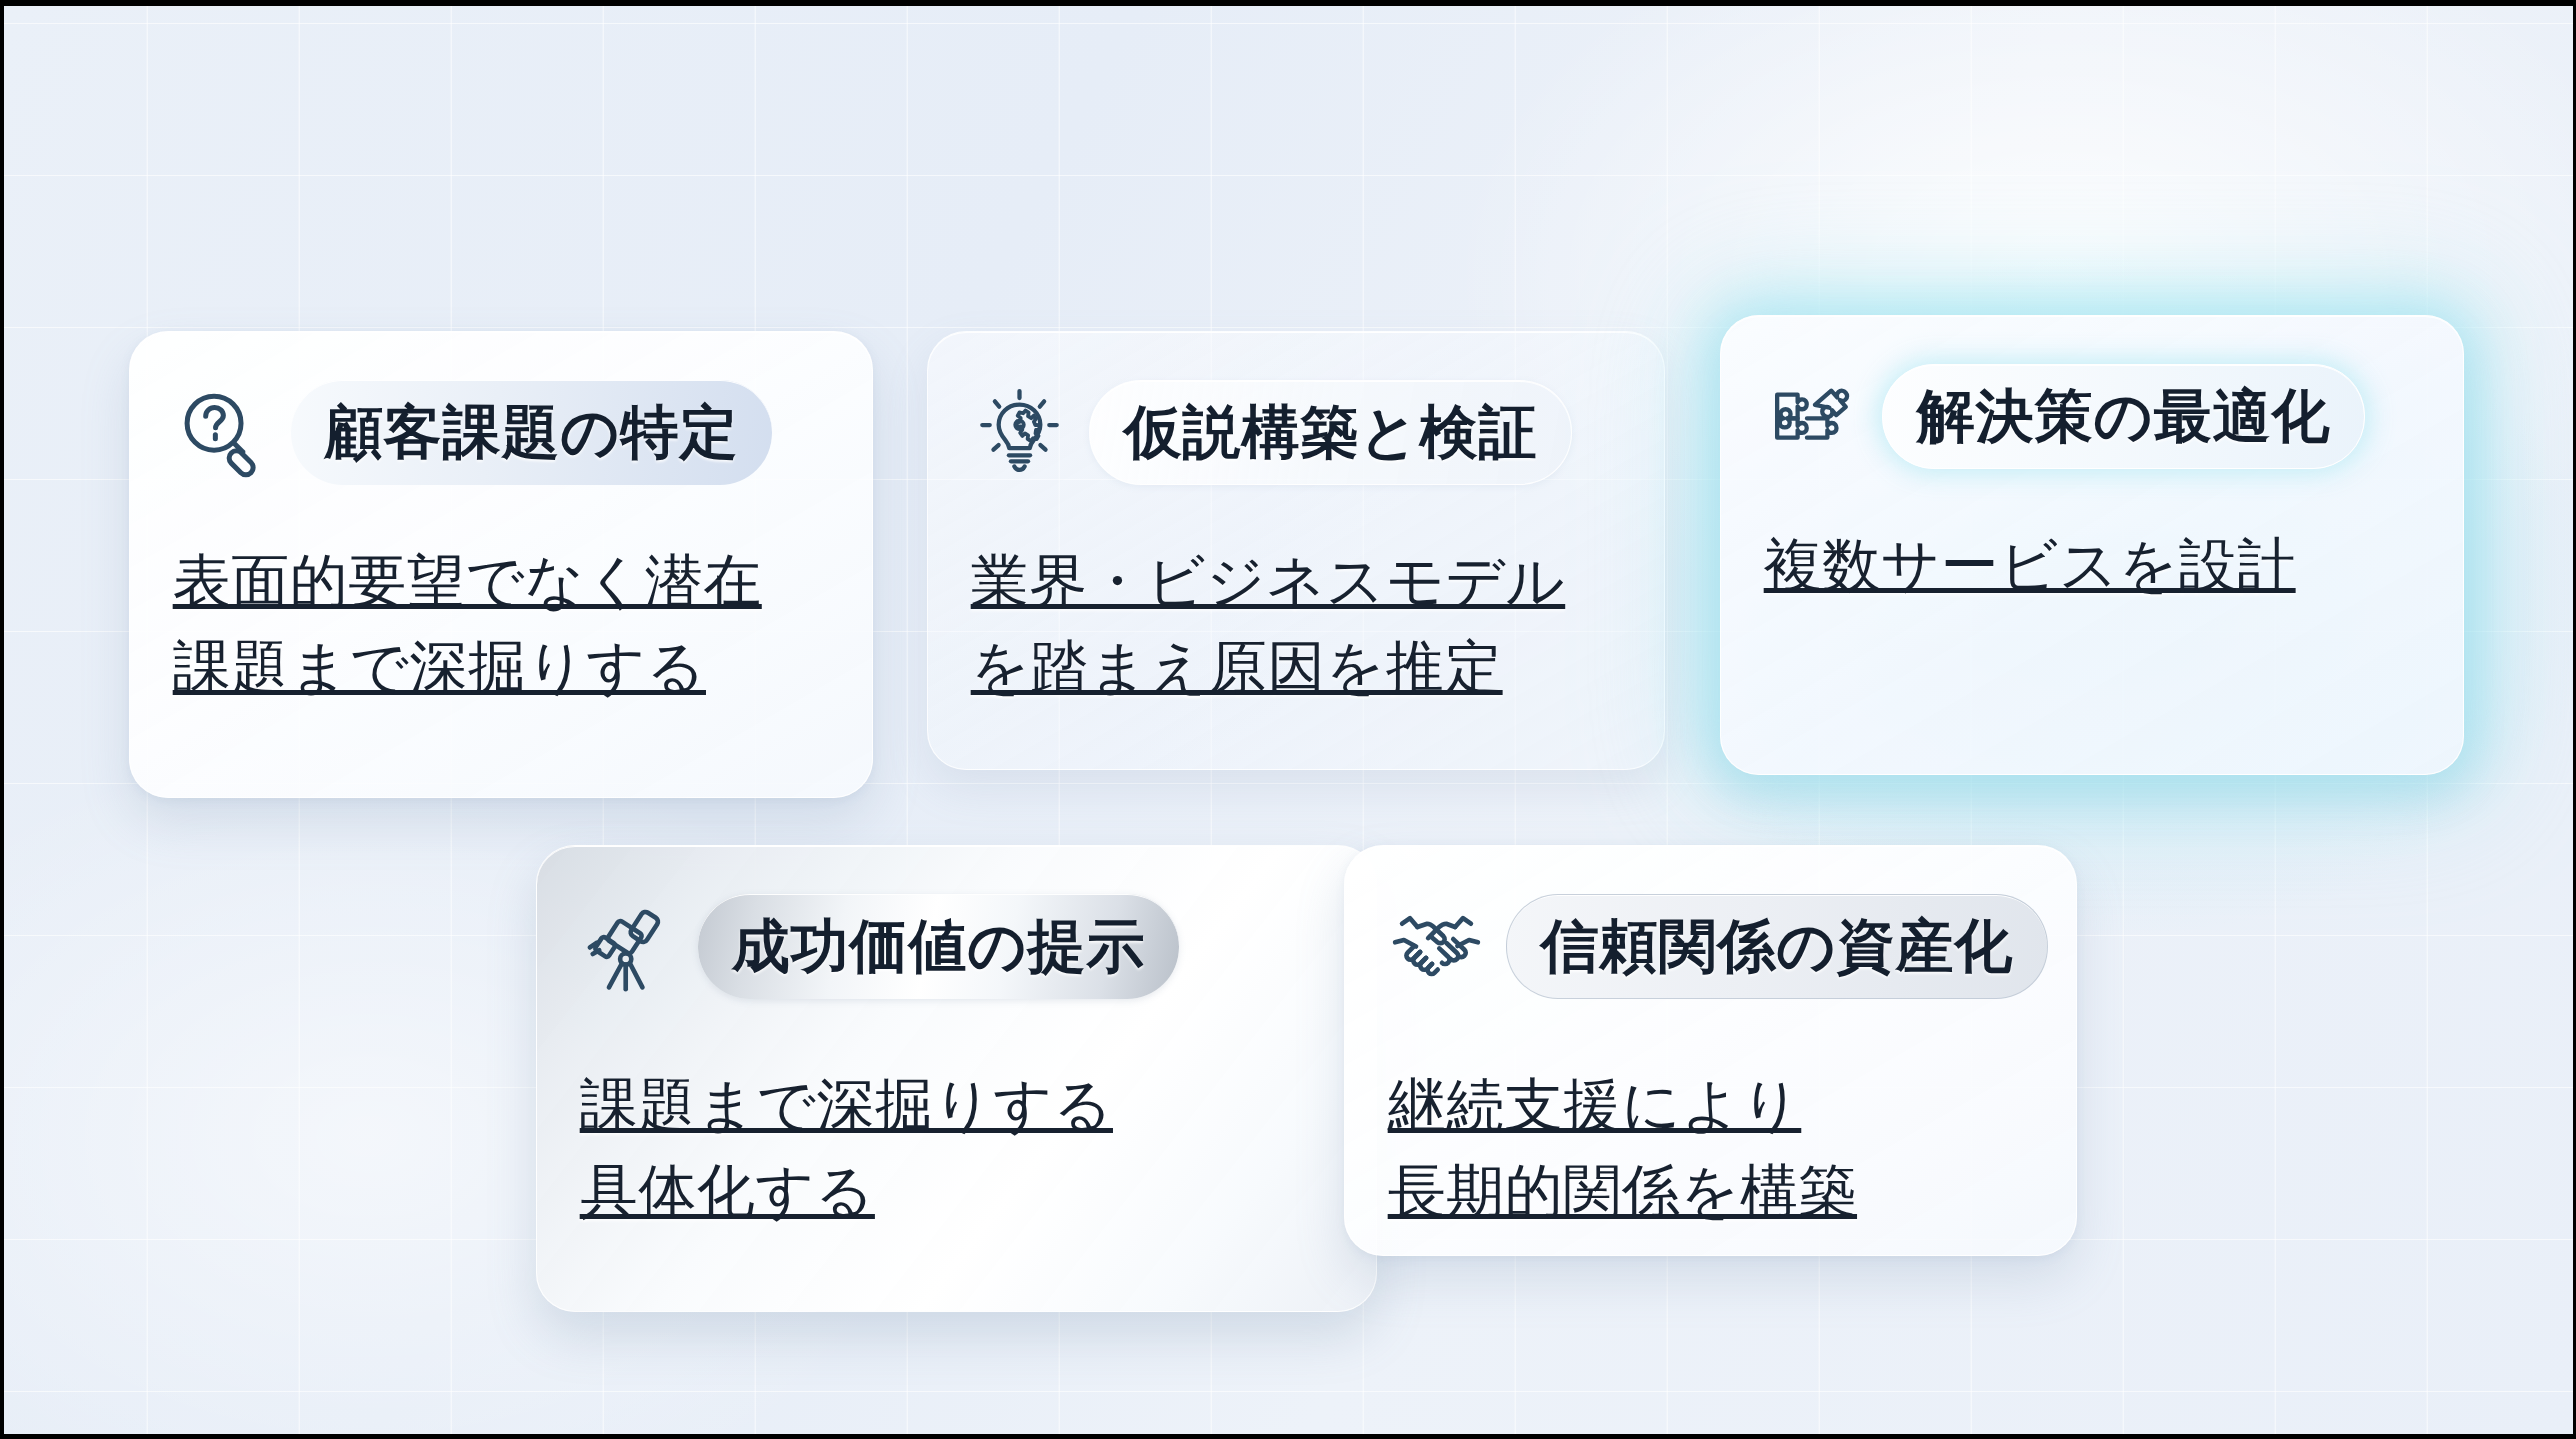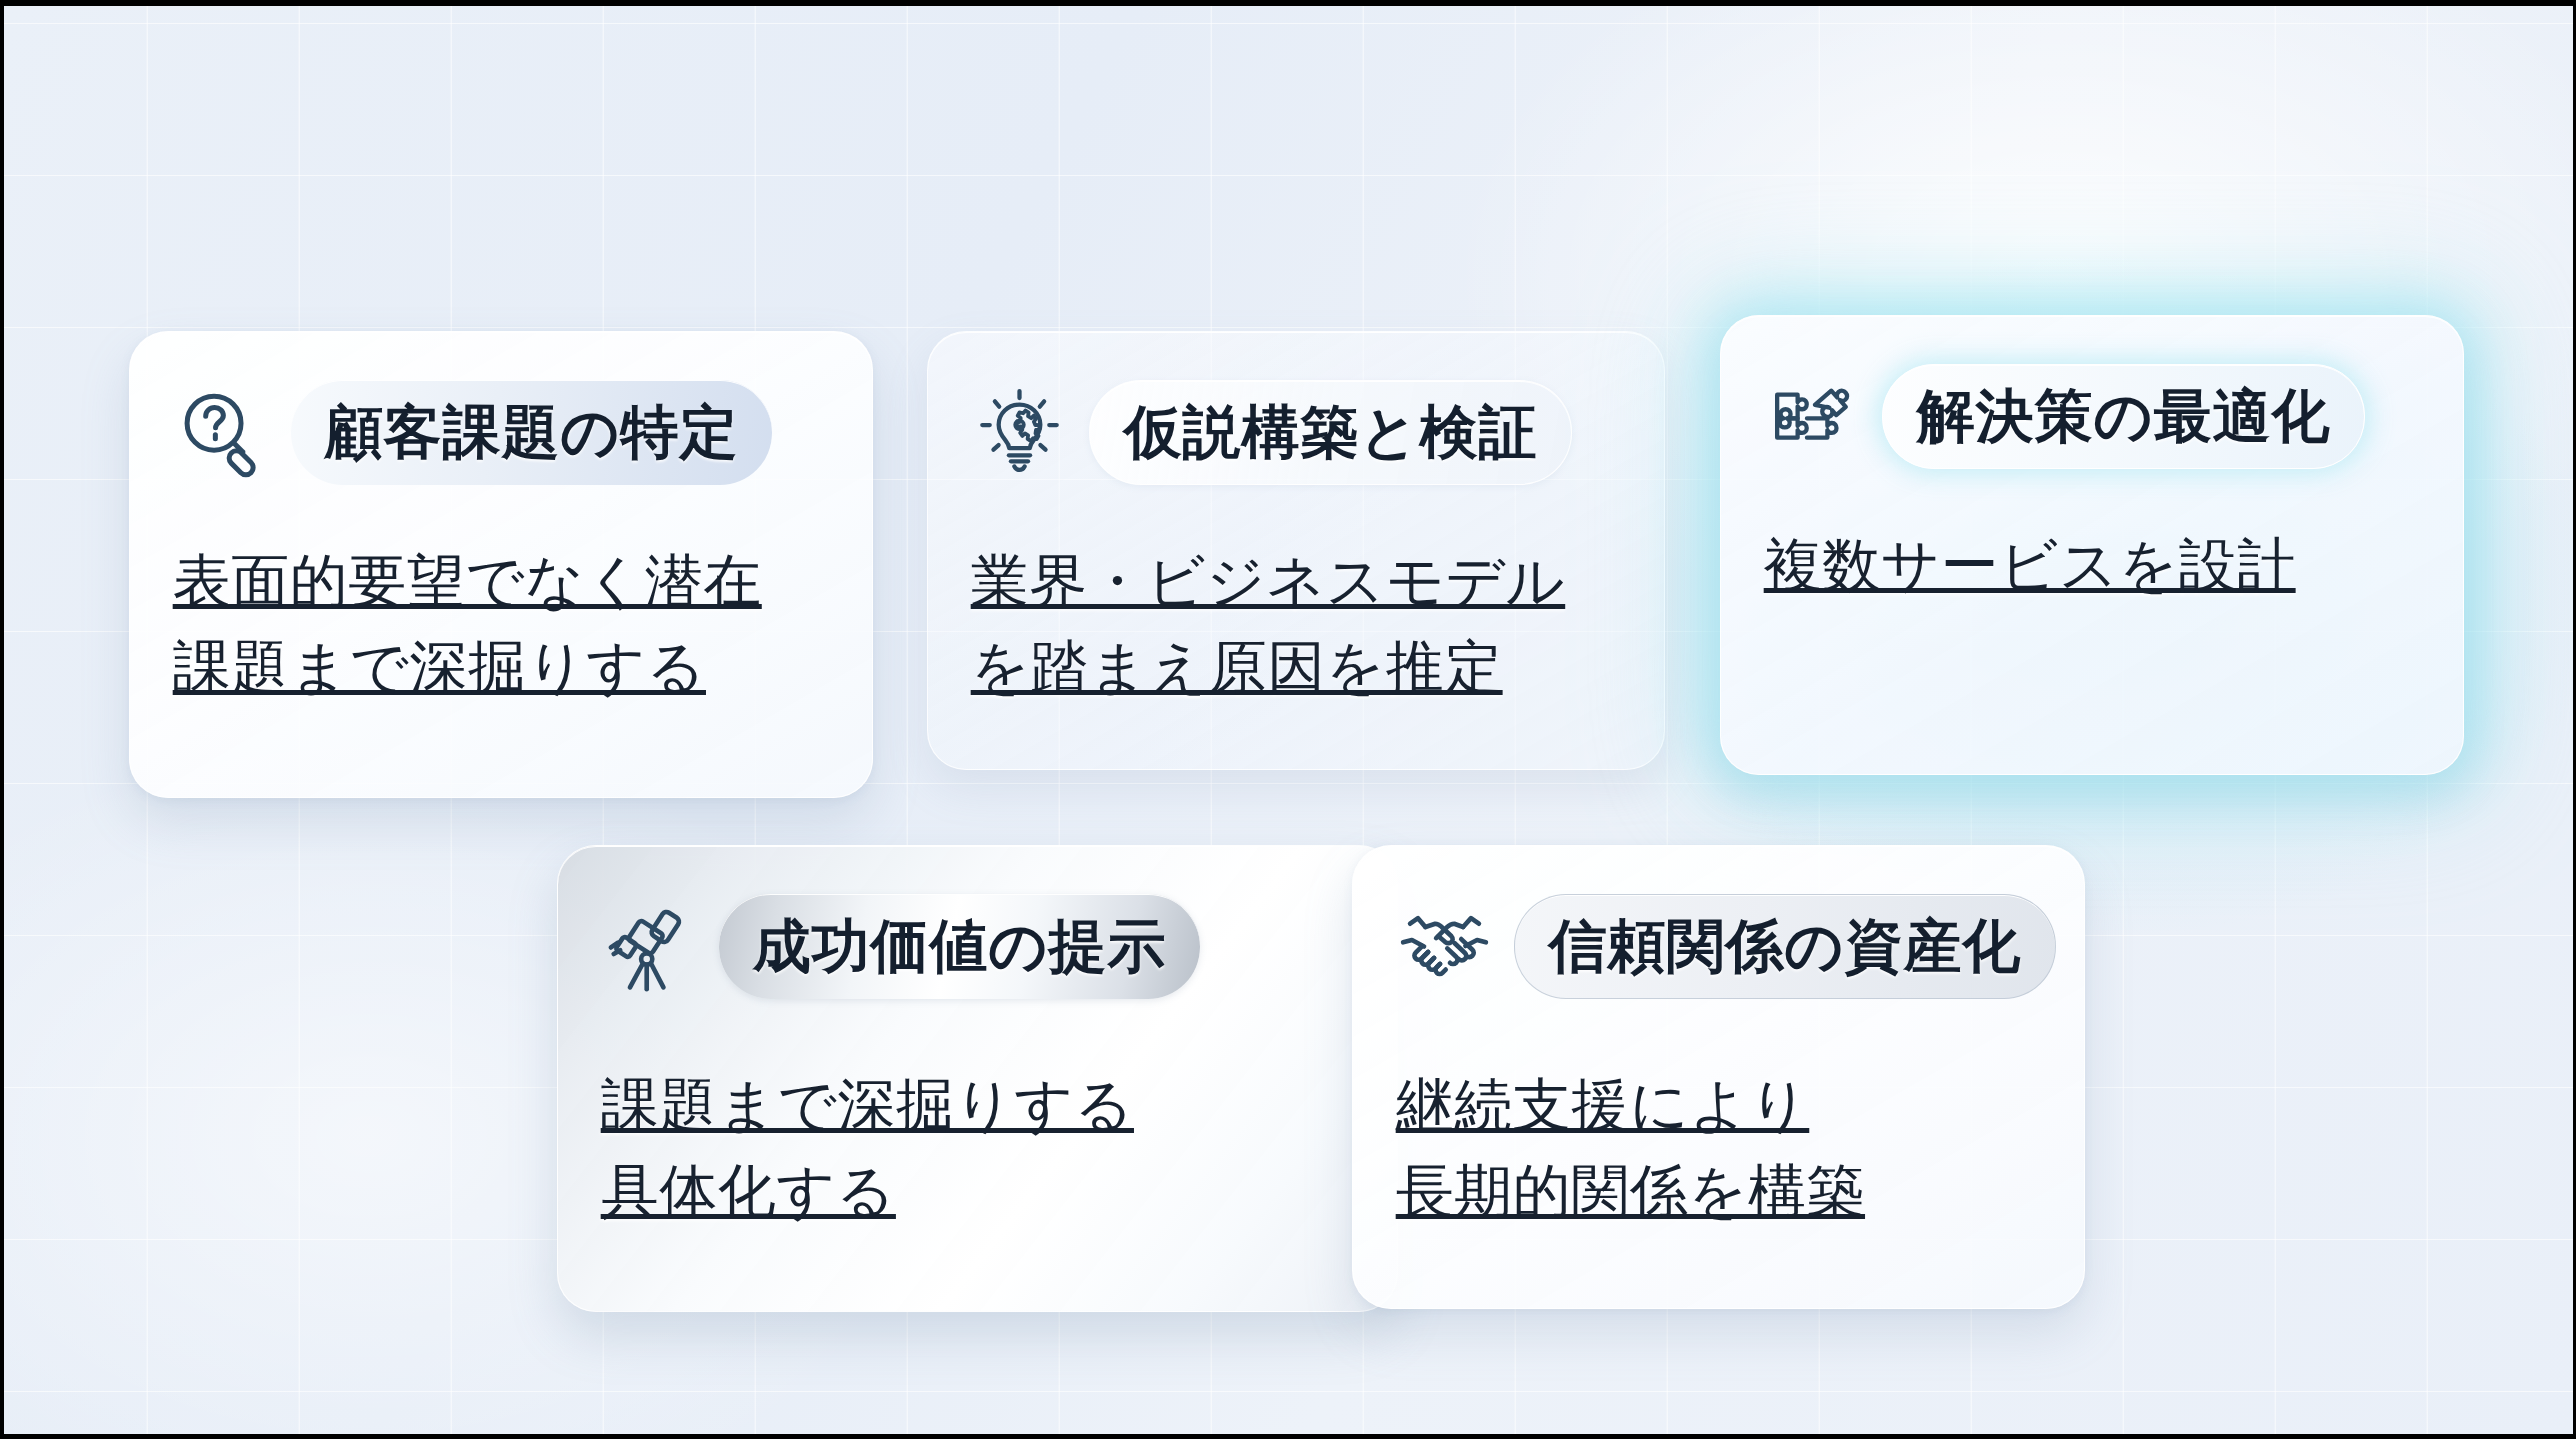--- a/index.html
+++ b/index.html
@@ -167,22 +167,22 @@
     text-shadow:0 1.9px 2.8px rgba(255,255,255,.80);
     text-decoration:underline;
   }
   .body .ln { display:block; white-space:nowrap; }
   .body .ln + .ln { margin-top:11.2px; }
 
   
   #card0 { left:125px;  top:325px;  width:744px;  height:467px; }
   #card1 { left:923px;  top:325px;  width:738px;  height:439px; }
   #card2 { left:1716px; top:309px;  width:744px;  height:460px; }
-  #card3 { left:553px;  top:839px;  width:841px;  height:467px; }
-  #card4 { left:1340px; top:839px;  width:733px;  height:464px;margin-left:8px; }
+  #card3 { left:532px;  top:839px;  width:841px;  height:467px; }
+  #card4 { left:1340px; top:839px;  width:733px;  height:411px; }
 
   #card0 .body, #card1 .body, #card2 .body { margin-top:52px; }
   #card3 .body, #card4 .body { margin-top:62px; }
 </style>
 </head>
 <body>
 
 <div id="stage">
 
   <div id="grid"></div>

